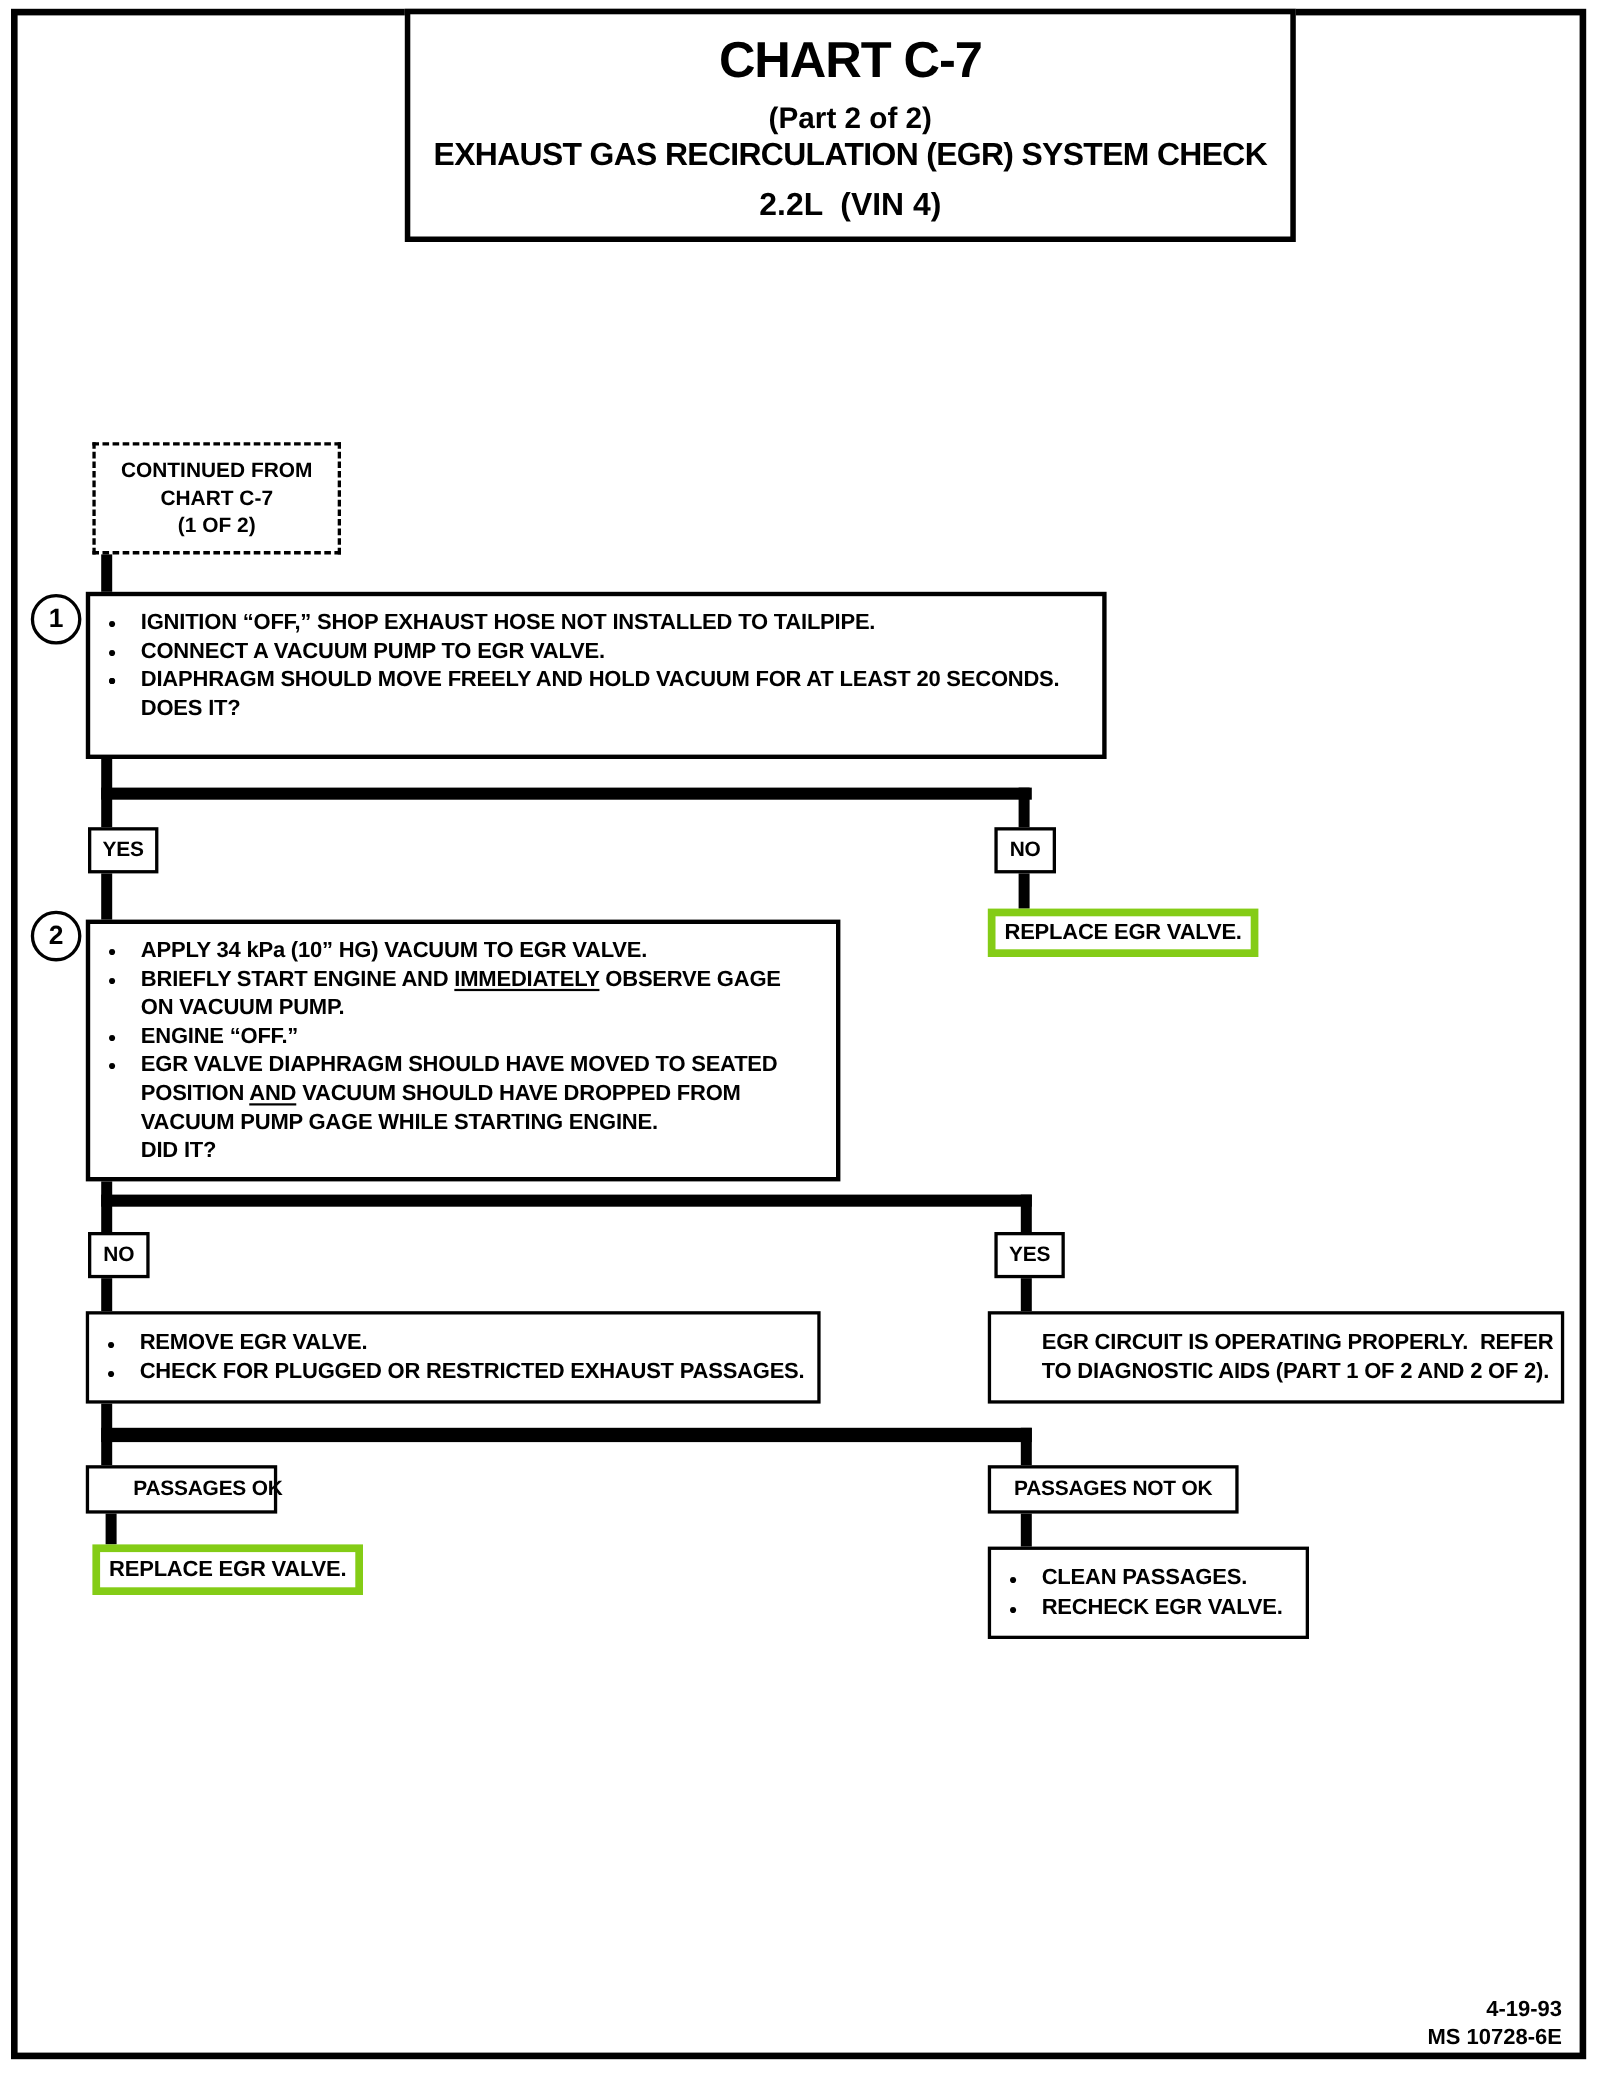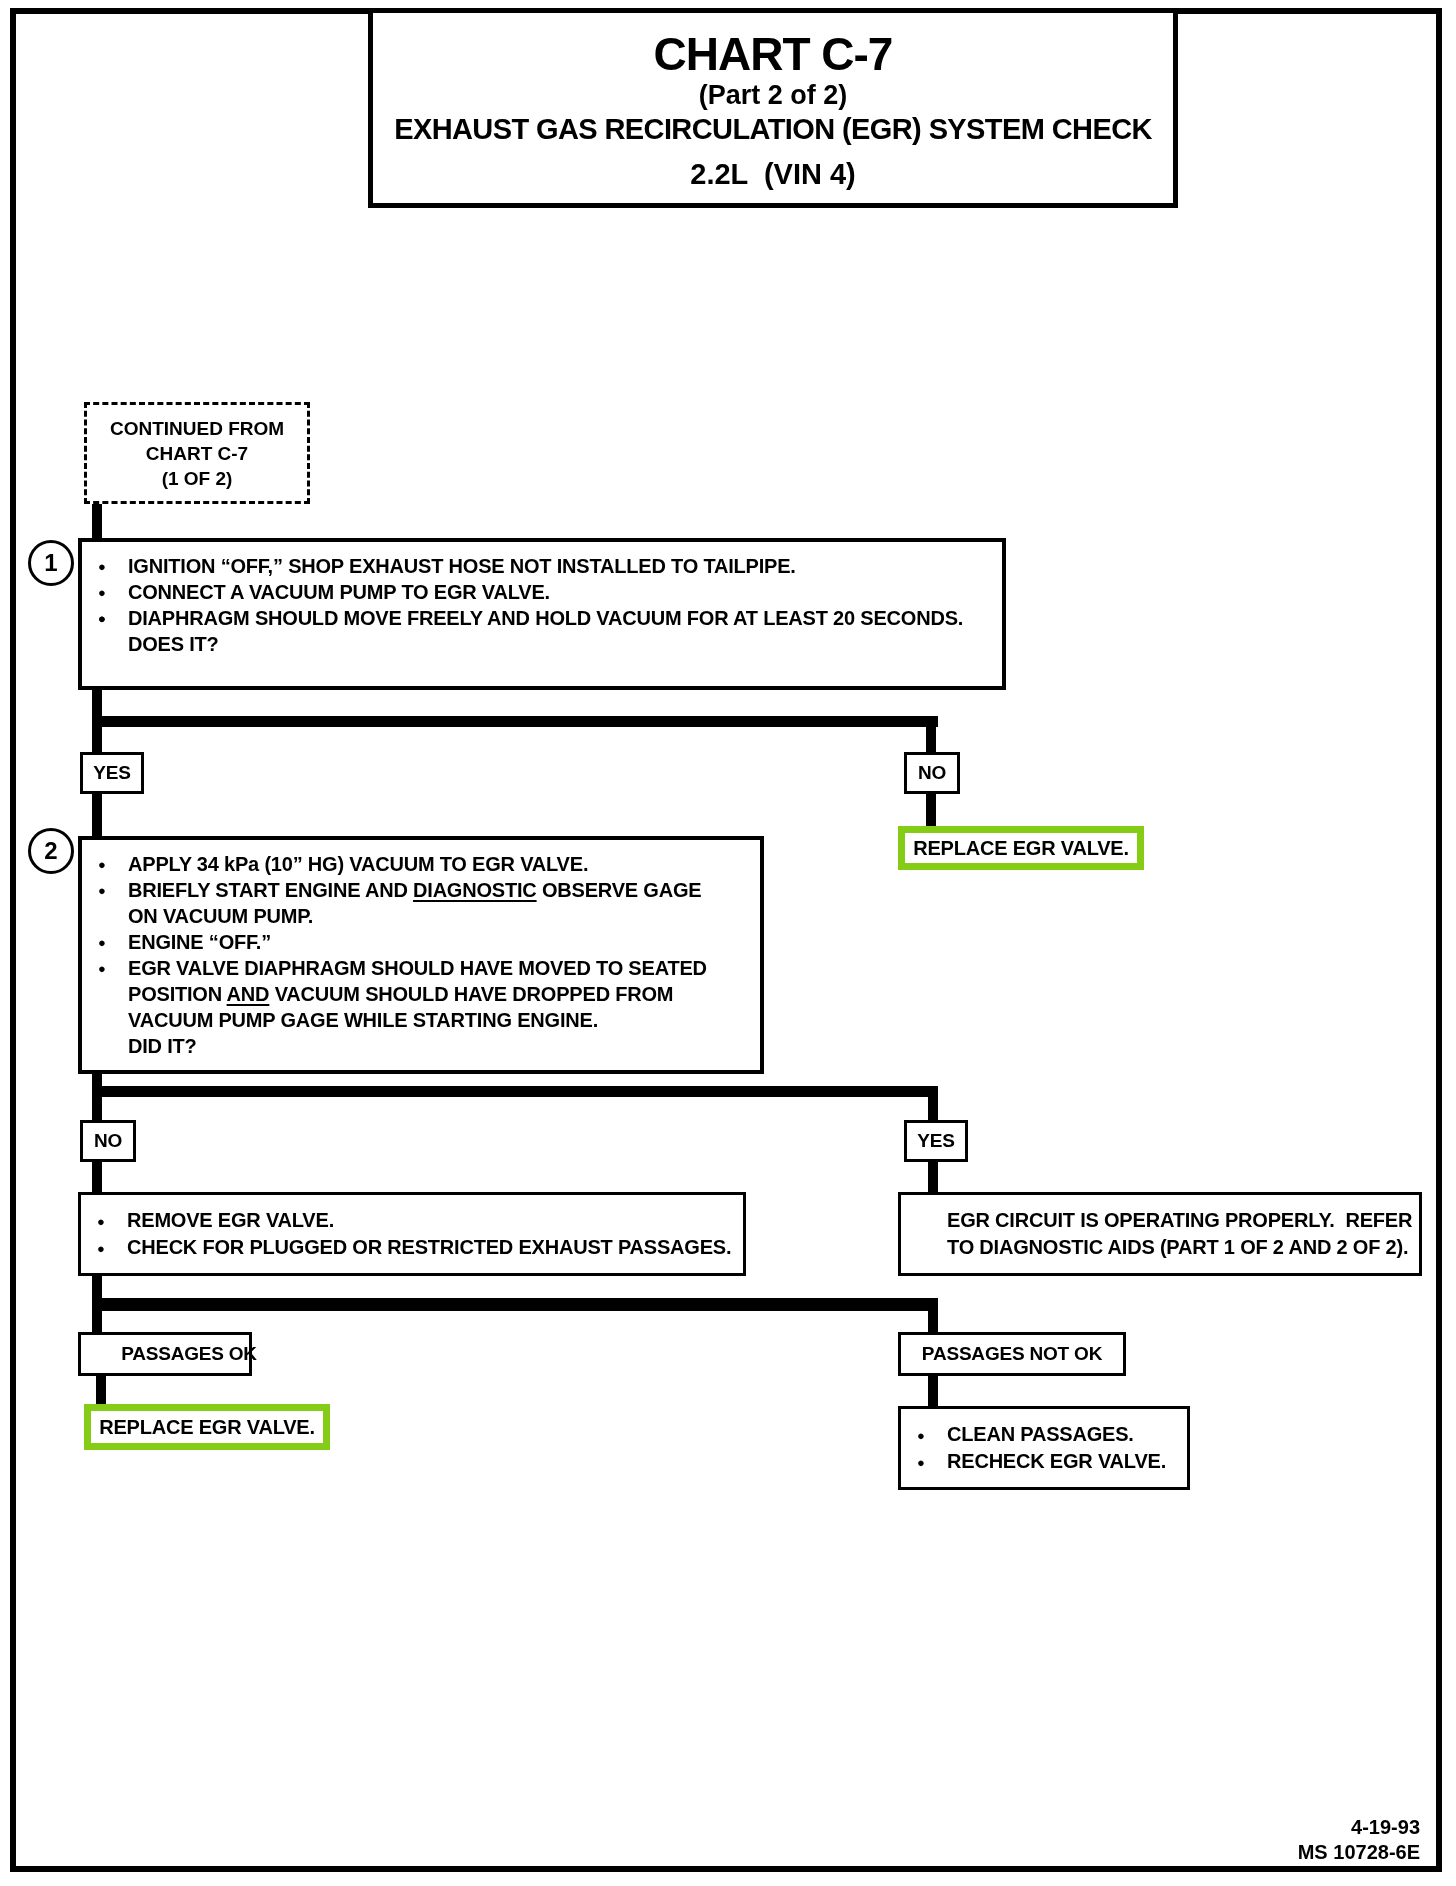--- a/index.html
+++ b/index.html
@@ -29,21 +29,21 @@
     left: 368px; top: 8px;
     width: 810px;
     border: 5px solid #000;
     box-sizing: border-box;
     background: #fff;
     text-align: center;
     padding: 16px 4px 12px 4px;
     z-index: 3;
   }
   .t1 { font-size: 46px; line-height: 50px; letter-spacing: -1px; }
-  .t2 { font-size: 27px; line-height: 32px; }
+  .t2 { font-size: 27px; line-height: 32px; margin-top: 12px; }
   .t3 { font-size: 29px; line-height: 33px; letter-spacing: -0.6px; margin-top: 2px; white-space: pre-wrap; }
   .t4 { font-size: 29px; line-height: 33px; margin-top: 12px; white-space: pre-wrap; }
 
   .dashedbox {
     position: absolute;
     left: 84px; top: 402px;
     width: 226px; height: 102px;
     border: 3px dashed #000;
     box-sizing: border-box;
     background: #fff;
@@ -190,21 +190,21 @@
 <div class="tag" style="left:904px; top:752px; width:56px; height:42px;">
   <span>NO</span>
 </div>
 
 <div class="plainbox" style="left:898px; top:826px; width:246px; height:44px;">
   <span>REPLACE EGR VALVE.</span>
 </div>
 
 <div class="bigbox" style="left:78px; top:836px; width:686px; min-height:216px;">
     <div class="line"><span class="blt">●</span><span>APPLY 34 kPa (10” HG) VACUUM TO EGR VALVE.</span></div>
-    <div class="line"><span class="blt">●</span><span>BRIEFLY START ENGINE AND </span><span class="u">DIAGNOSTIC</span><span> OBSERVE GAGE</span></div>
+    <div class="line"><span class="blt">●</span><span>BRIEFLY START ENGINE AND </span><span class="u">IMMEDIATELY</span><span> OBSERVE GAGE</span></div>
     <div class="line"><span>ON VACUUM PUMP.</span></div>
     <div class="line"><span class="blt">●</span><span>ENGINE “OFF.”</span></div>
     <div class="line"><span class="blt">●</span><span>EGR VALVE DIAPHRAGM SHOULD HAVE MOVED TO SEATED</span></div>
     <div class="line"><span>POSITION </span><span class="u">AND</span><span> VACUUM SHOULD HAVE DROPPED FROM</span></div>
     <div class="line"><span>VACUUM PUMP GAGE WHILE STARTING ENGINE.</span></div>
     <div class="line"><span>DID IT?</span></div>
   </div>
 <div class="numcirc" style="left:28px; top:828px;">
   <span>2</span>
 </div>

